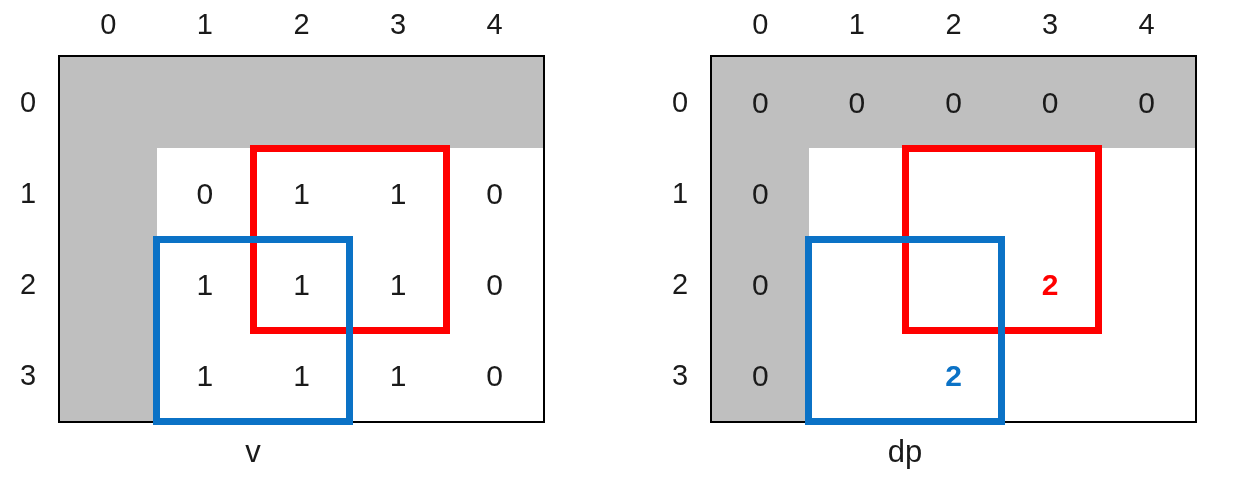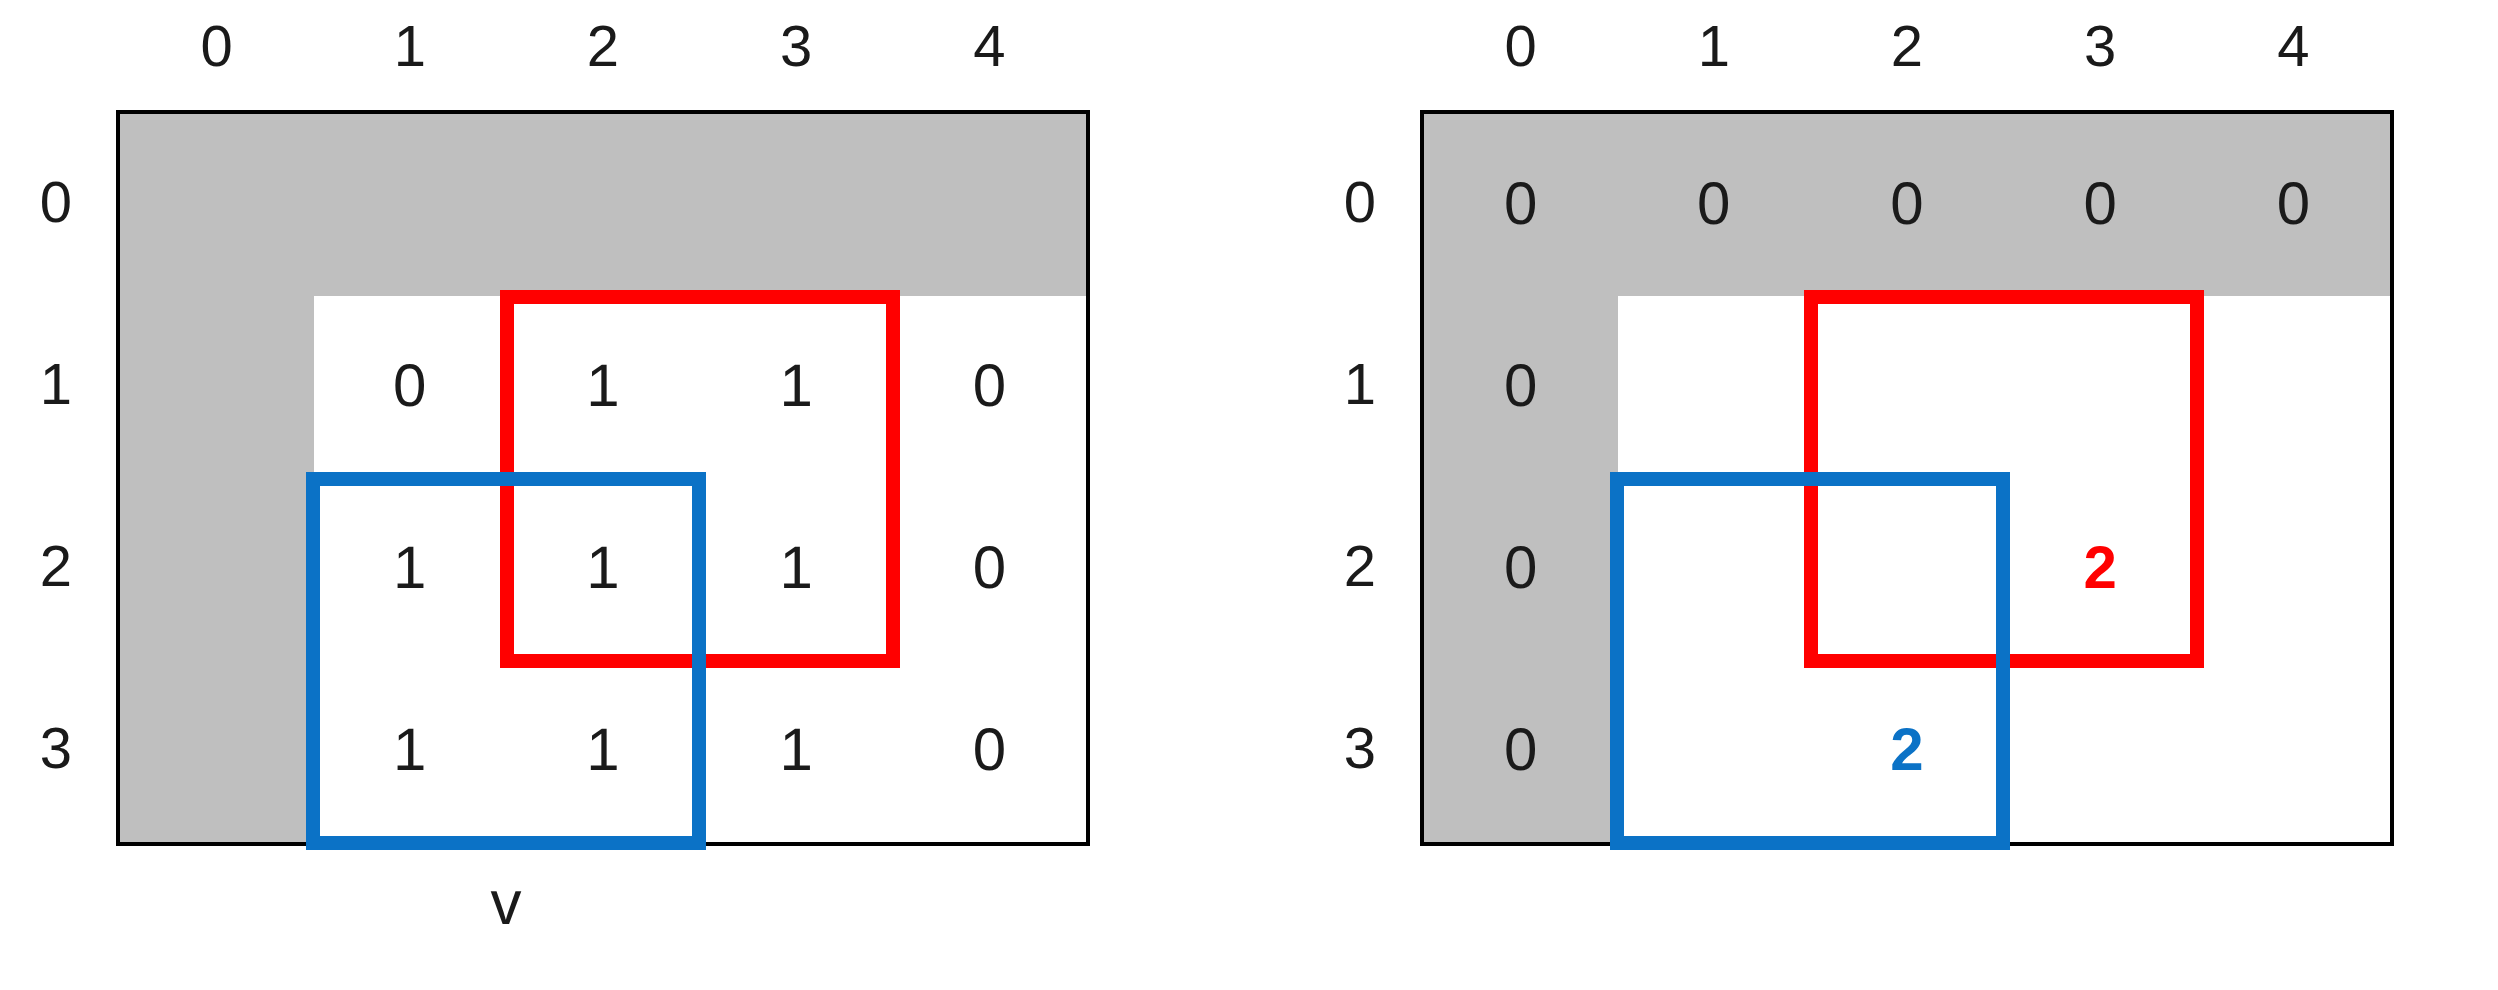--- a/index.html
+++ b/index.html
@@ -84,20 +84,21 @@
         <div class="cell inner-r" style="left: 96.6px; top: 273px; width: 98.6px; height: 91px;">1</div>
         <div class="cell inner-r" style="left: 193.2px; top: 273px; width: 98.6px; height: 91px;">1</div>
         <div class="cell inner-r" style="left: 289.8px; top: 273px; width: 98.6px; height: 91px;">1</div>
         <div class="cell" style="left: 386.4px; top: 273px; width: 96.6px; height: 91px;">0</div>
       </div>
       <div class="overlay-rect" style="left: 249.7px; top: 144.5px; width: 200.2px; height: 189px; border: 7px solid rgb(255, 0, 0);"></div>
       <div class="overlay-rect" style="left: 153.1px; top: 235.5px; width: 200.2px; height: 189px; border: 7px solid rgb(11, 114, 198);"></div>
     </section>
 
   <section class="panel" data-panel="1">
+    <div class="caption">dp</div>
   <div class="col-header" style="left: 712px; top: 4px; width: 96.6px; height: 40px;">0</div>
       <div class="col-header" style="left: 808.6px; top: 4px; width: 96.6px; height: 40px;">1</div>
       <div class="col-header" style="left: 905.2px; top: 4px; width: 96.6px; height: 40px;">2</div>
       <div class="col-header" style="left: 1001.8px; top: 4px; width: 96.6px; height: 40px;">3</div>
       <div class="col-header" style="left: 1098.4px; top: 4px; width: 96.6px; height: 40px;">4</div>
       <div class="row-header" style="left: 660px; top: 57px; width: 40px; height: 91px;">0</div>
       <div class="row-header" style="left: 660px; top: 148px; width: 40px; height: 91px;">1</div>
       <div class="row-header" style="left: 660px; top: 239px; width: 40px; height: 91px;">2</div>
       <div class="row-header" style="left: 660px; top: 330px; width: 40px; height: 91px;">3</div>
       <div class="grid-box" style="left: 710px; top: 55px; width: 483px; height: 364px;">

